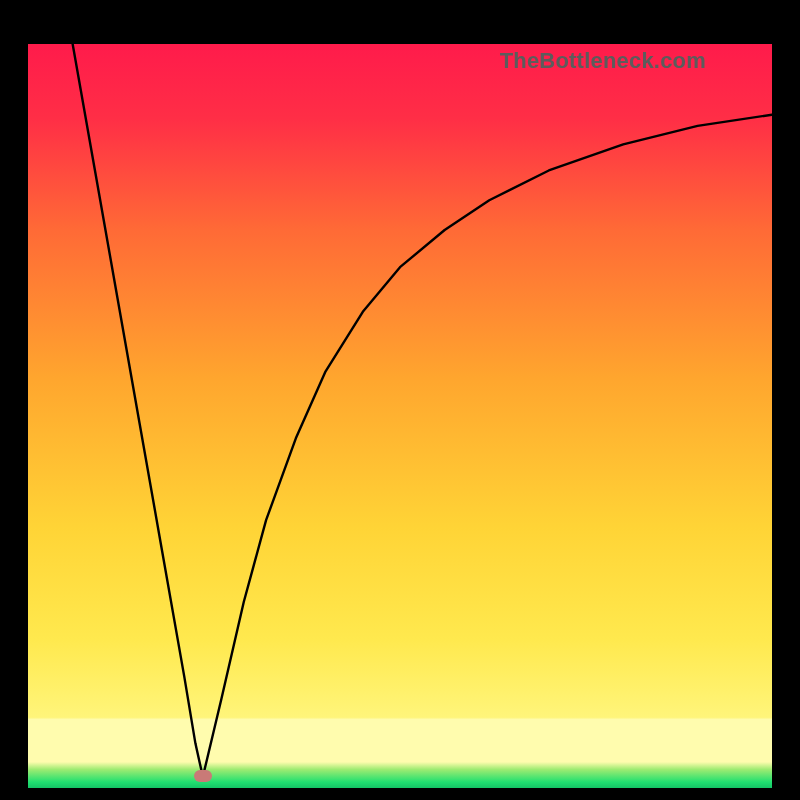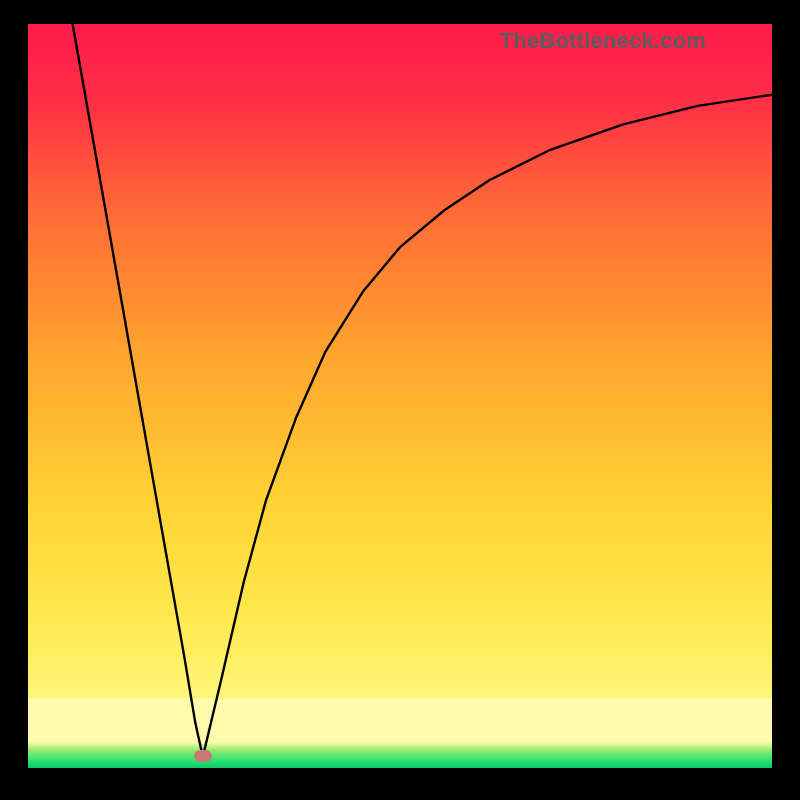--- a/index.html
+++ b/index.html
@@ -6,21 +6,21 @@
     margin: 0;
     padding: 0;
     width: 800px;
     height: 800px;
     background: #000;
     overflow: hidden;
   }
   .frame {
     position: absolute;
     left: 28px;
-    top: 24px;
+    top: 44px;
     width: 688px;
     height: 744px;
     background: #000;
     text-decoration: underline;
   }
   .plot {
     position: absolute;
     left: 0;
     top: 0;
     width: 744px;

